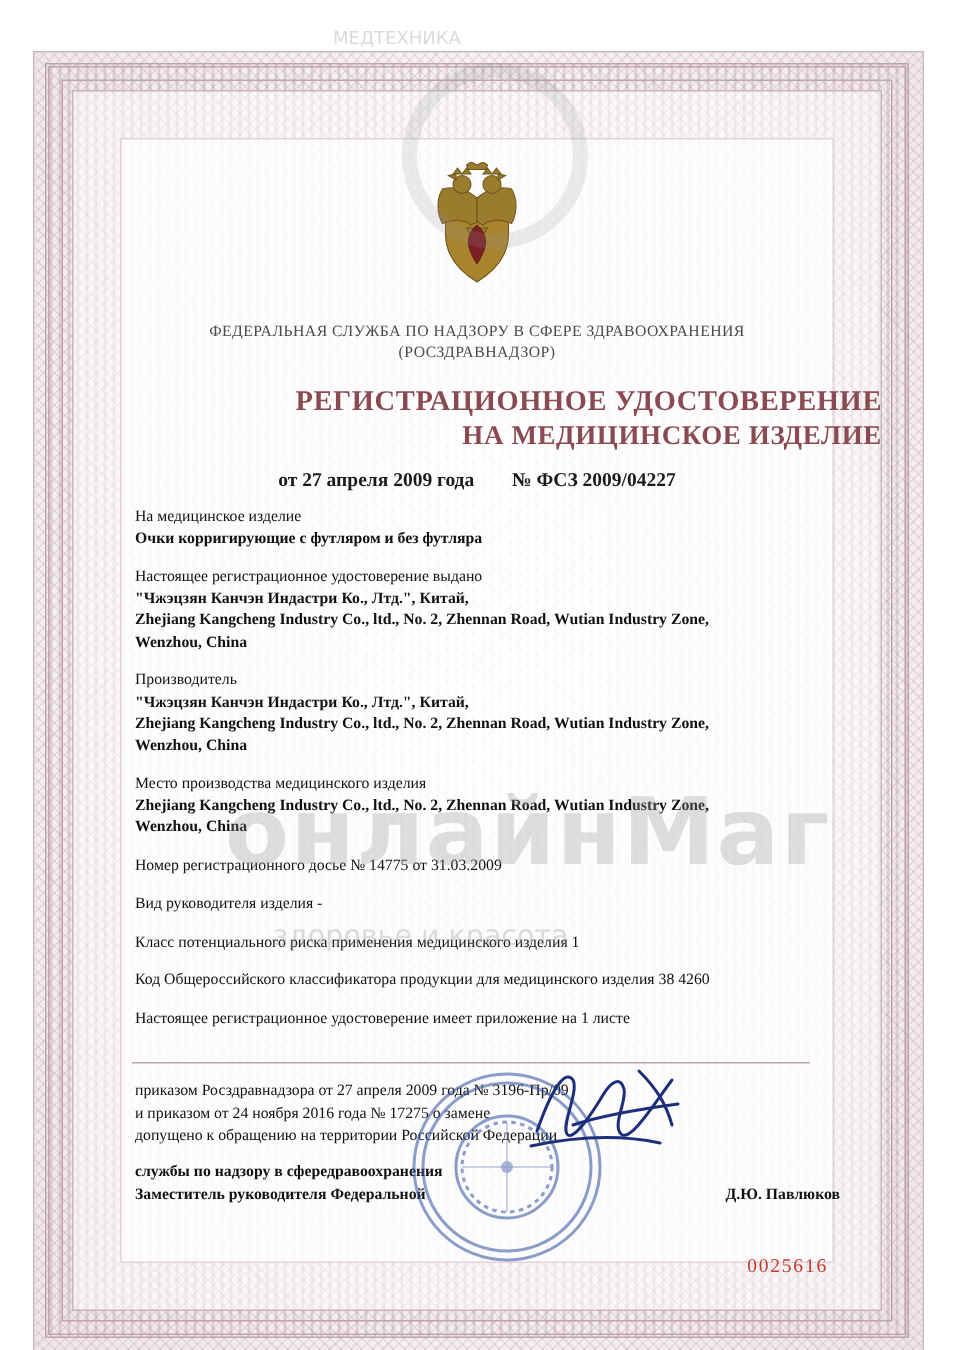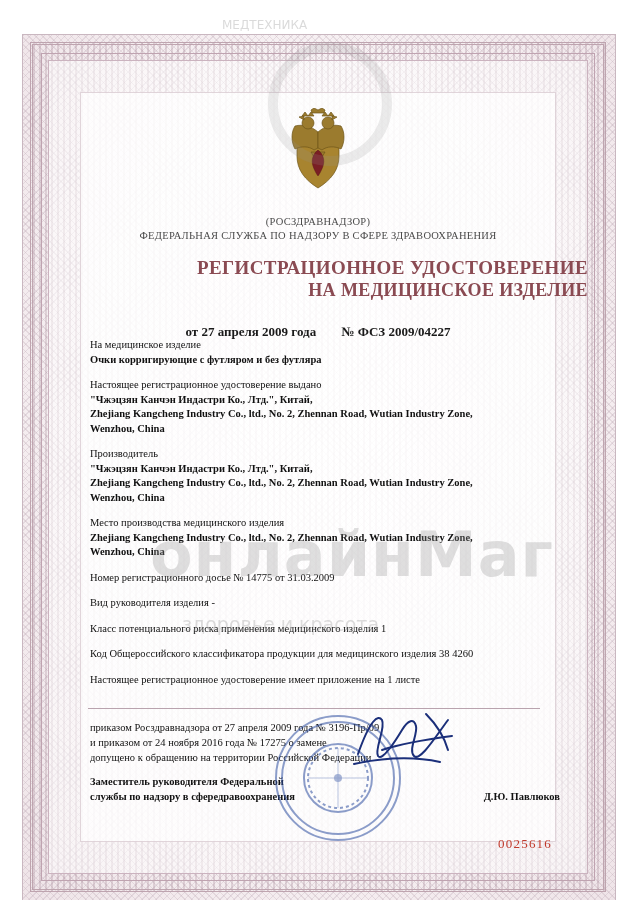--- a/index.html
+++ b/index.html
@@ -174,21 +174,20 @@
 
   .issue-line {
     position: absolute;
     top: 252px;
     left: 0;
     width: 540px;
     text-align: center;
     font-size: 13px;
     font-weight: bold;
     color: #1a1a1a;
-    margin-top: 12px;
   }
   .issue-line .num { margin-left: 22px; }
 
   .body {
     position: absolute;
     top: 278px;
     left: 42px;
     width: 462px;
     font-size: 10.5px;
     color: #111;
@@ -302,22 +301,22 @@
 
           <path d="M30 44 L37 56 L44 44 Z"></path>
         </g>
         <g fill="#7a1f24" stroke="#5d161a" stroke-width="0.5">
           <path d="M37 42 C32 46 30 52 32 58 C34 64 37 68 37 68 C37 68 40 64 42 58 C44 52 42 46 37 42 Z"></path>
         </g>
       </svg>
     </div>
 
     <div class="agency">
+      <span class="line">ФЕДЕРАЛЬНАЯ СЛУЖБА ПО НАДЗОРУ В СФЕРЕ ЗДРАВООХРАНЕНИЯ</span>
       <span class="line">(РОСЗДРАВНАДЗОР)</span>
-      <span class="line">ФЕДЕРАЛЬНАЯ СЛУЖБА ПО НАДЗОРУ В СФЕРЕ ЗДРАВООХРАНЕНИЯ</span>
     </div>
 
     <div class="title">
       <span class="line">РЕГИСТРАЦИОННОЕ УДОСТОВЕРЕНИЕ</span>
       <span class="line l2">НА МЕДИЦИНСКОЕ ИЗДЕЛИЕ</span>
     </div>
 
     <div class="issue-line">
       <span>от  27 апреля 2009 года</span>
       <span class="num">№ ФСЗ 2009/04227</span>
@@ -374,22 +373,22 @@
 
     <div class="sep"></div>
 
     <div class="footer">
       <span class="line">приказом Росздравнадзора от 27 апреля 2009 года № 3196-Пр/09</span>
       <span class="line">и приказом от 24 ноября 2016 года № 17275 о замене</span>
       <span class="line">допущено к обращению на территории Российской Федерации</span>
     </div>
 
     <div class="signer">
+      <span class="line">службы по надзору в сфередравоохранения</span>
       <span class="line">Заместитель руководителя Федеральной</span>
-      <span class="line">службы по надзору в сфередравоохранения</span>
       <span class="signer-name">Д.Ю. Павлюков</span>
     </div>
 
     <div class="serial">0025616</div>
   </div>
 
   <div class="stamp">
     <svg width="140" height="140" viewBox="0 0 140 140" xmlns="http://www.w3.org/2000/svg">
       <g fill="none" stroke="#2f4fa0" stroke-width="2">
         <circle cx="70" cy="70" r="62"></circle>

